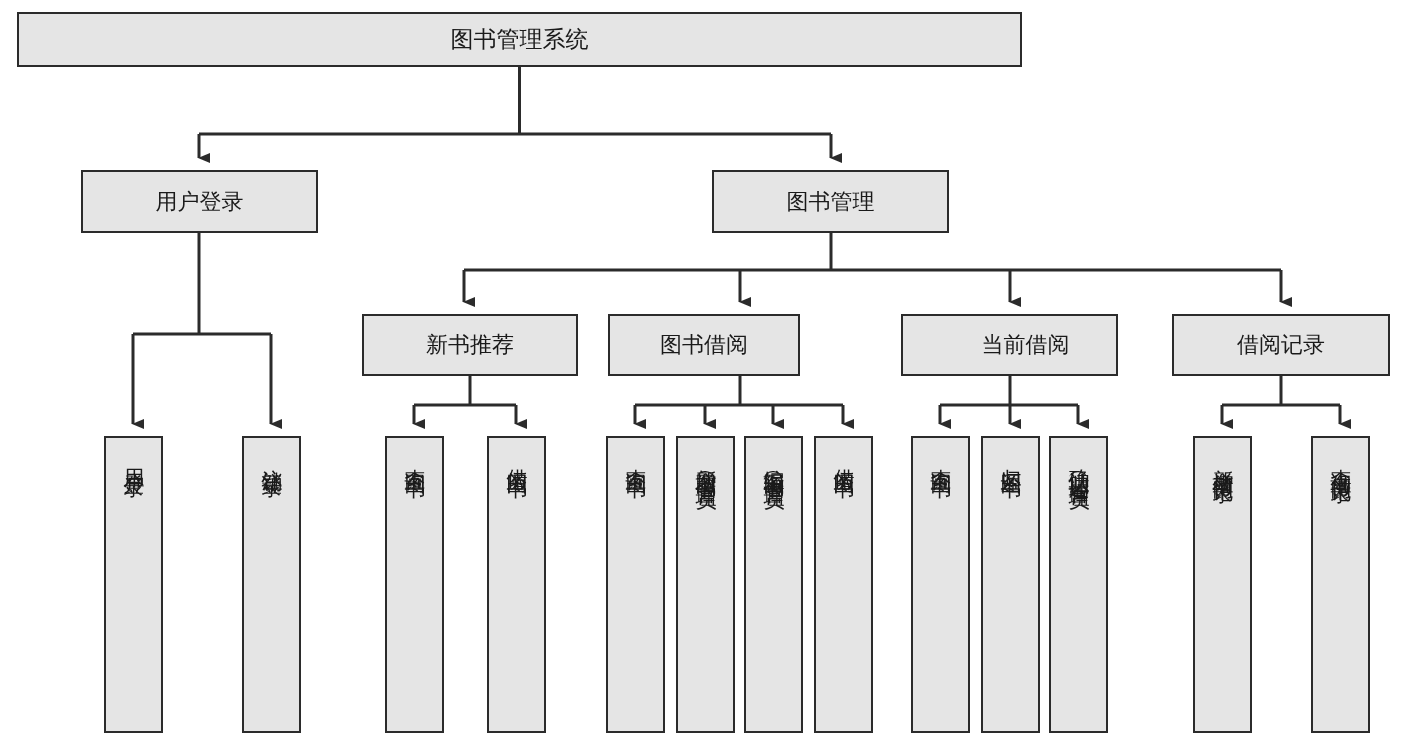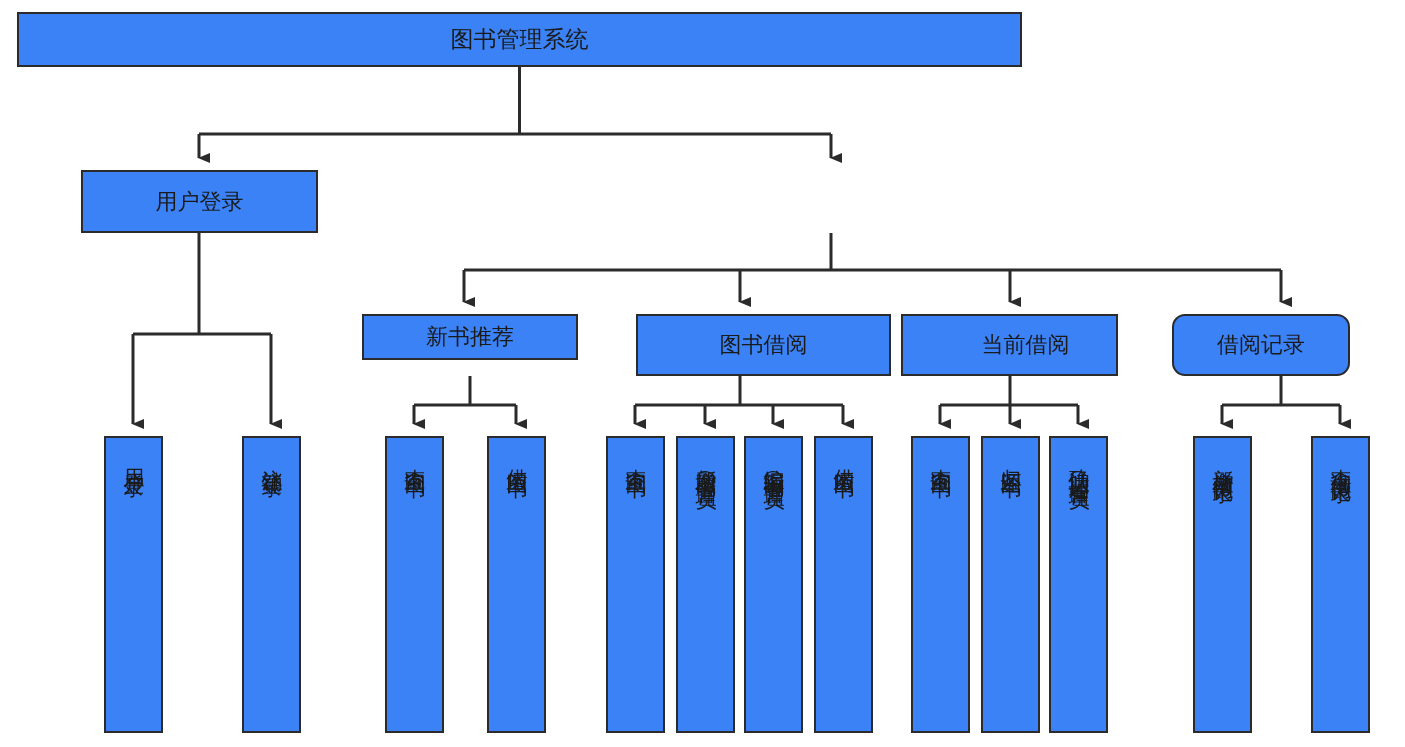--- a/index.html
+++ b/index.html
@@ -21,21 +21,21 @@
   #edges {
     position: absolute;
     left: 0;
     top: 0;
     width: 1405px;
     height: 747px;
   }
   .node {
     position: absolute;
     box-sizing: border-box;
-    background: #3b82f6;
+    background: #e5e5e5;
     border: 2.5px solid #2b2b2b;
     display: flex;
     align-items: center;
     justify-content: center;
     z-index: 3;
   }
   .node .label {
     color: #1a1a1a;
     text-align: center;
     line-height: 1.18;
@@ -125,31 +125,34 @@
     </g>
   </svg>
 
   <div class="node root horiz" style="left:17px; top:12px; width:1005px; height:55px;">
     <span class="label">图书管理系统</span>
   </div>
 
   <div class="node horiz" style="left:81px; top:170px; width:237px; height:63px;">
     <span class="label">用户登录</span>
   </div>
+  <div class="node horiz" style="left:712px; top:170px; width:237px; height:63px;">
+    <span class="label">图书管理</span>
+  </div>
 
-  <div class="node horiz" style="left:362px; top:314px; width:216px; height:46px;">
+  <div class="node horiz" style="left:362px; top:314px; width:216px; height:62px;">
     <span class="label">新书推荐</span>
   </div>
-  <div class="node horiz" style="left:636px; top:314px; width:255px; height:62px;">
+  <div class="node horiz" style="left:608px; top:314px; width:192px; height:62px;">
     <span class="label">图书借阅</span>
   </div>
   <div class="node horiz" style="left:901px; top:314px; width:217px; height:62px;padding-left:32px;">
     <span class="label">当前借阅</span>
   </div>
-  <div class="node horiz" style="left:1172px; top:314px; width:178px; height:62px;border-radius:13px;">
+  <div class="node horiz" style="left:1172px; top:314px; width:218px; height:62px;">
     <span class="label">借阅记录</span>
   </div>
 
   <div class="node vert" style="left:104px; top:436px; width:59px; height:297px;">
     <span class="label">用户登录</span>
   </div>
   <div class="node vert" style="left:242px; top:436px; width:59px; height:297px;">
     <span class="label">注销登录</span>
   </div>
 

